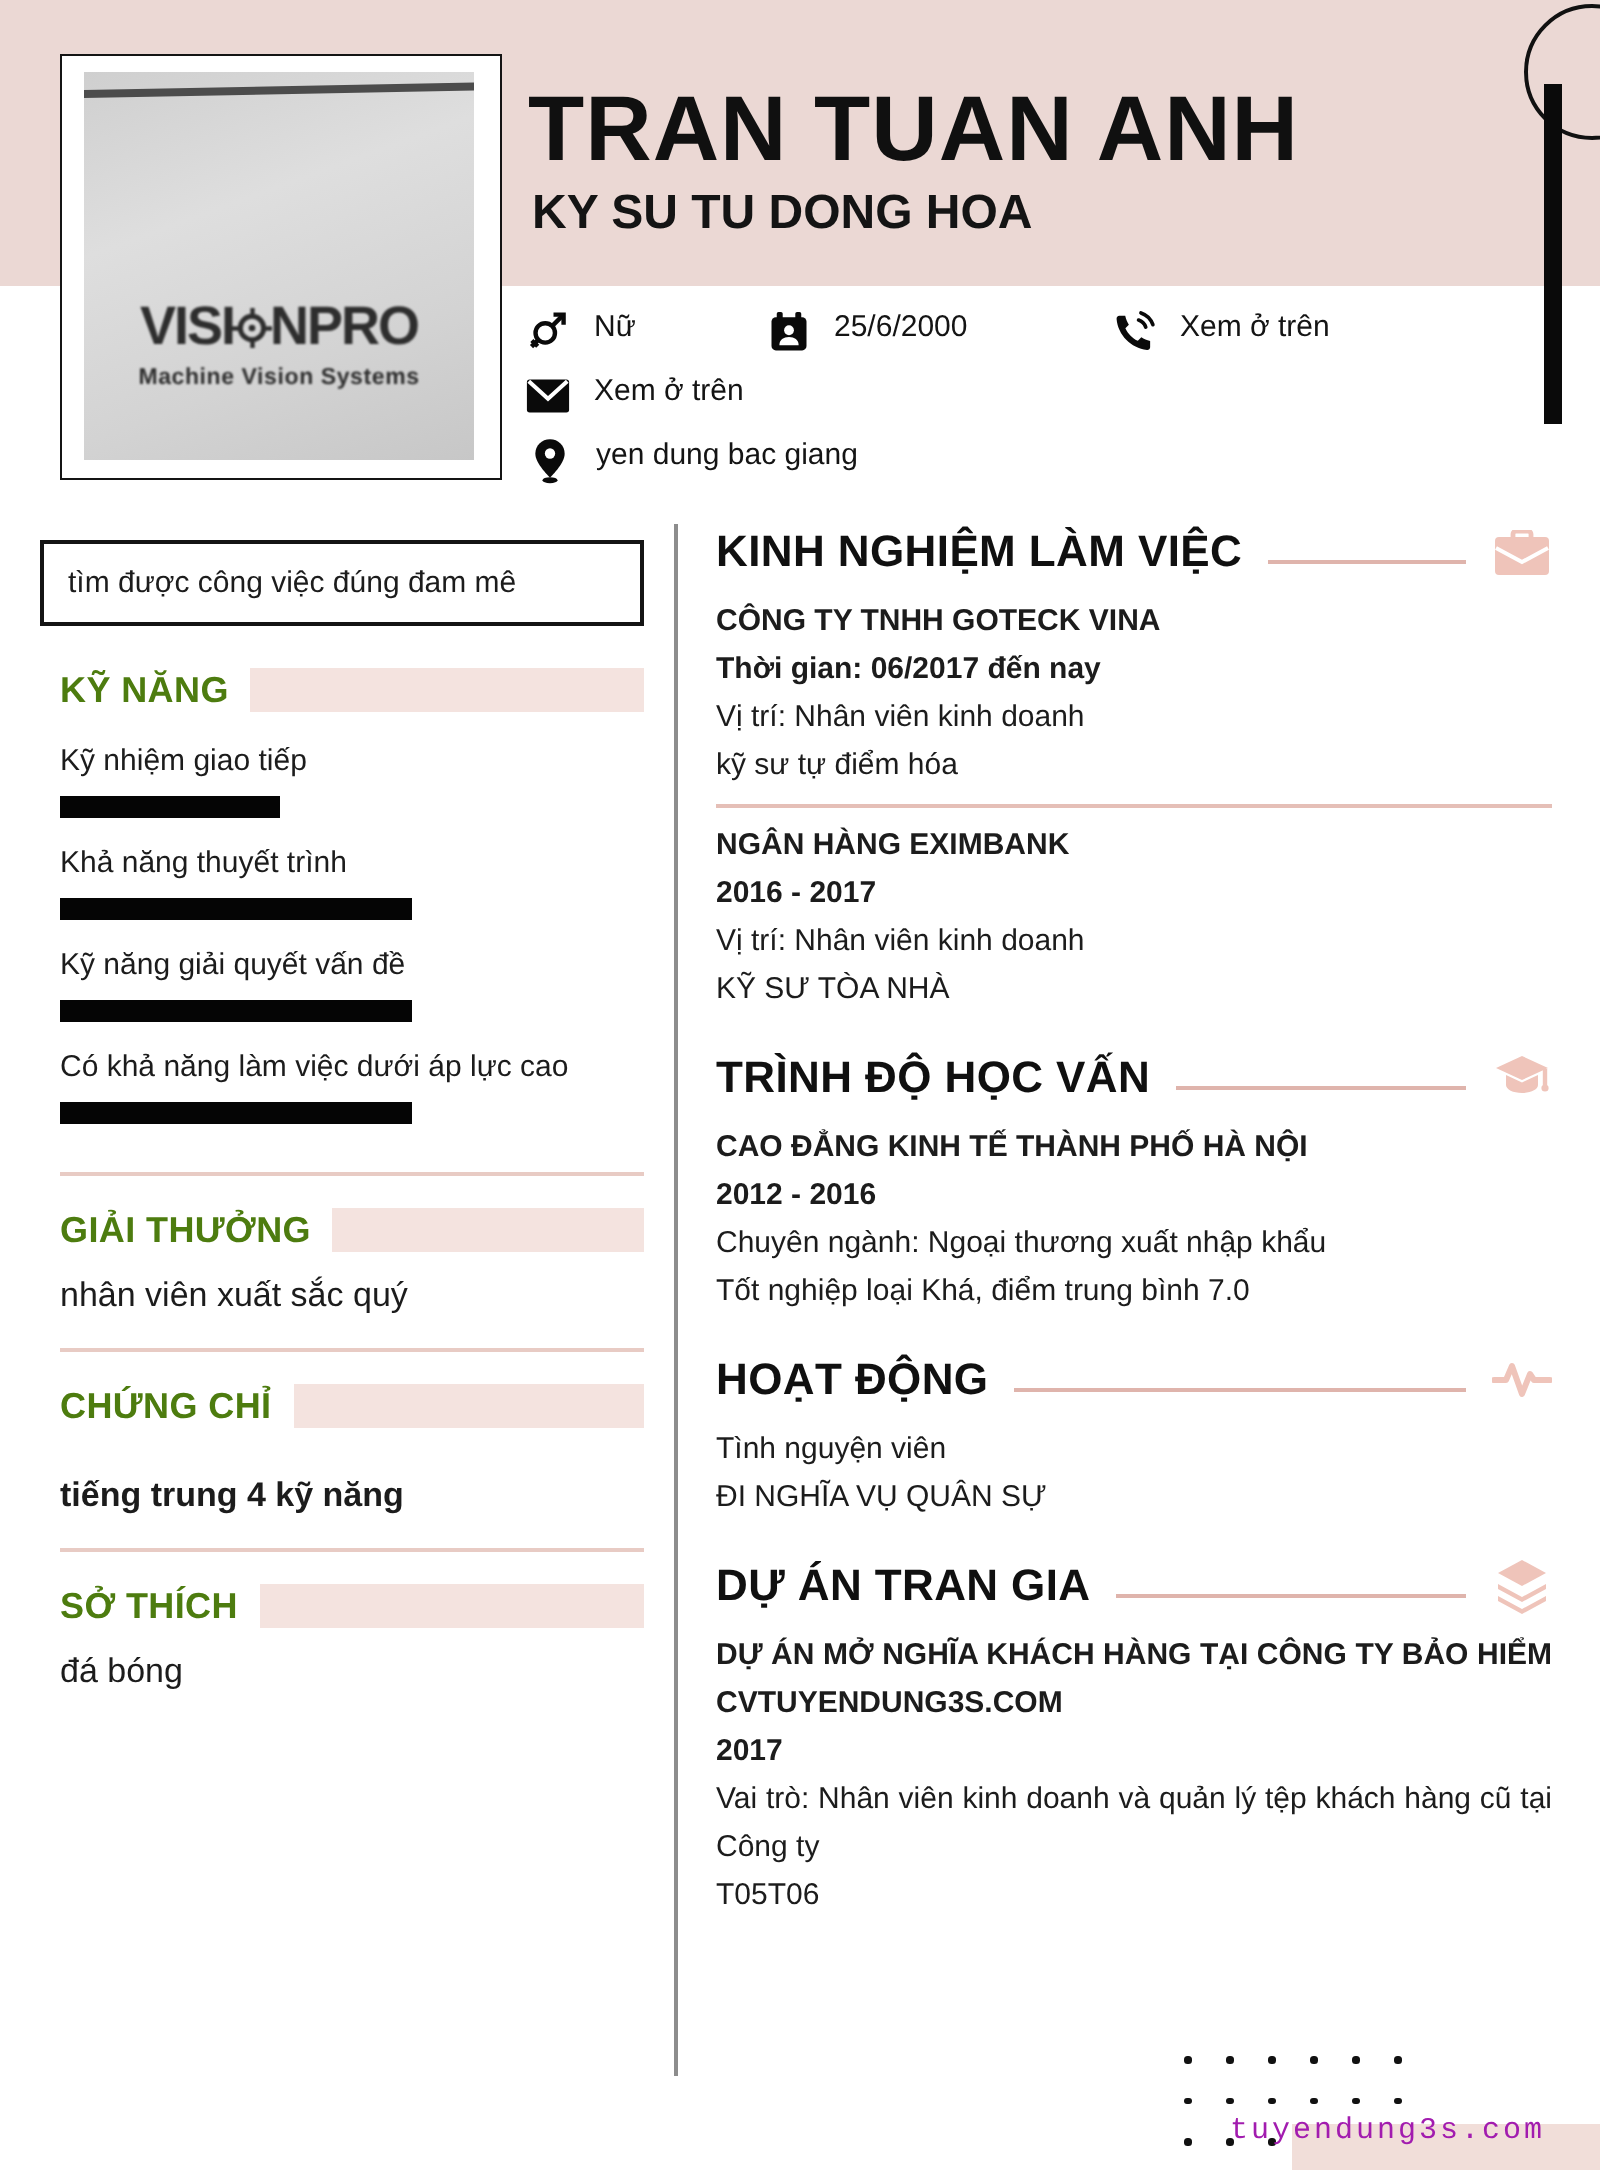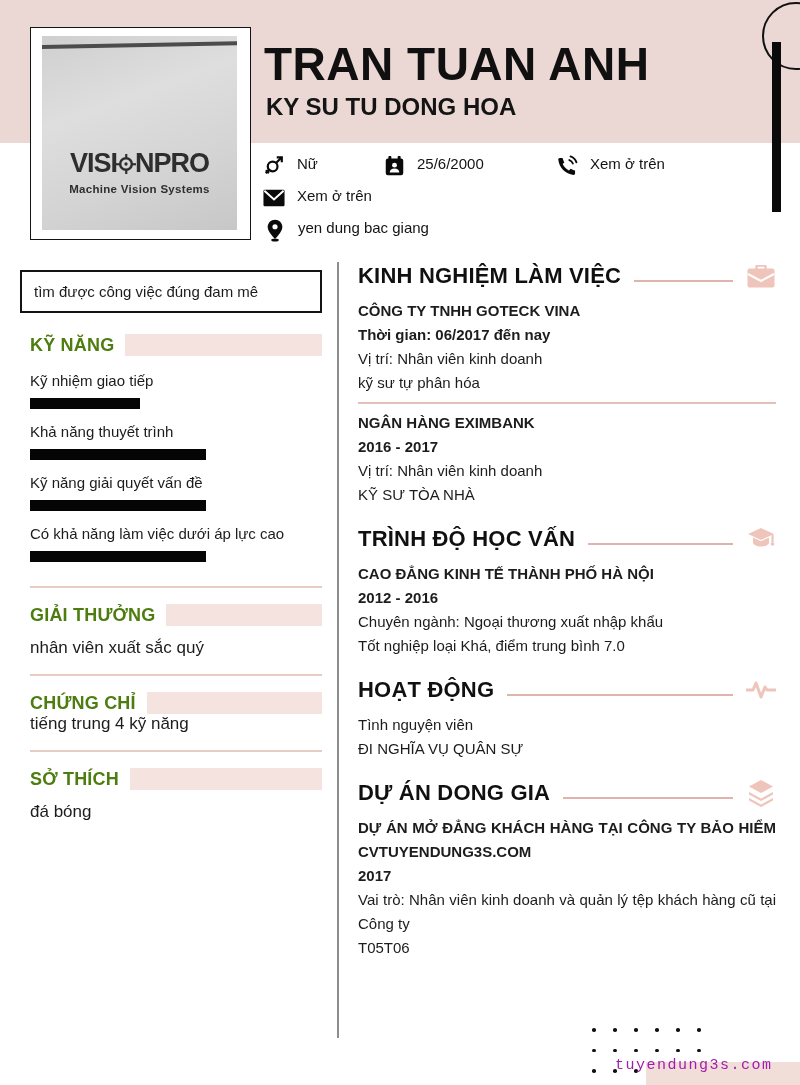--- a/index.html
+++ b/index.html
@@ -192,21 +192,21 @@
         <div class="side-sec-text" style="margin-top:12px;">nhân viên xuất sắc quý</div>
       </section>
 
       <hr class="side-rule" style="margin-top:16px;">
 
       <section style="margin-top:16px;">
         <div class="side-head">
           <h2>CHỨNG CHỈ</h2>
           <span class="side-hl"></span>
         </div>
-        <div class="side-sec-text" style="margin-top:0;">tiếng trung 4 kỹ năng</div>
+        <div class="side-sec-text" style="margin-top:24px;font-weight:bold;">tiếng trung 4 kỹ năng</div>
       </section>
 
       <hr class="side-rule" style="margin-top:16px;">
 
       <section style="margin-top:16px;">
         <div class="side-head">
           <h2>SỞ THÍCH</h2>
           <span class="side-hl"></span>
         </div>
         <div class="side-sec-text" style="margin-top:12px;">đá bóng</div>
@@ -225,21 +225,21 @@
             <rect x="9.5" y="0.5" width="9" height="5" rx="1.5" fill="none" stroke="#efc4ba" stroke-width="2.4"></rect>
             <rect x="0.5" y="3.5" width="27" height="19" rx="2" fill="#efc4ba"></rect>
             <path d="M1 9 L14 16 L27 9" fill="none" stroke="#fff" stroke-width="2"></path>
           </svg>
         </span>
       </div>
       <div>
         <div class="m-line bold">CÔNG TY TNHH GOTECK VINA</div>
         <div class="m-line bold">Thời gian: 06/2017 đến nay</div>
         <div class="m-line">Vị trí: Nhân viên kinh doanh</div>
-        <div class="m-line">kỹ sư tự phân hóa</div>
+        <div class="m-line">kỹ sư tự điểm hóa</div>
       </div>
       <hr class="entry-rule">
       <div>
         <div class="m-line bold">NGÂN HÀNG EXIMBANK</div>
         <div class="m-line bold">2016 - 2017</div>
         <div class="m-line">Vị trí: Nhân viên kinh doanh</div>
         <div class="m-line">KỸ SƯ TÒA NHÀ</div>
       </div>
     </section>
 
@@ -271,31 +271,31 @@
             <path d="M1 10 h6 l3-7 l5 14 l4-10 l2 3 h8" fill="none" stroke="#efc4ba" stroke-width="3" stroke-linejoin="round" stroke-linecap="round"></path>
           </svg>
         </span>
       </div>
       <div class="m-line">Tình nguyện viên</div>
       <div class="m-line">ĐI NGHĨA VỤ QUÂN SỰ</div>
     </section>
 
     <section class="m-sec">
       <div class="m-head">
-        <h2>DỰ ÁN DONG GIA</h2>
+        <h2>DỰ ÁN TRAN GIA</h2>
         <span class="m-rule"></span>
         <span class="m-icon">
           <svg width="28" height="28" viewBox="0 0 28 28">
             <path d="M14 1 L26 7.5 L14 14 L2 7.5 Z" fill="#efc4ba"></path>
             <path d="M2 13 L14 19.5 L26 13 L26 15.5 L14 22 L2 15.5 Z" fill="#efc4ba"></path>
             <path d="M2 19 L14 25.5 L26 19 L26 21.5 L14 28 L2 21.5 Z" fill="#efc4ba"></path>
           </svg>
         </span>
       </div>
-      <div class="m-line bold just">DỰ ÁN MỞ ĐẲNG KHÁCH HÀNG TẠI CÔNG TY BẢO HIỂM CVTUYENDUNG3S.COM</div>
+      <div class="m-line bold just">DỰ ÁN MỞ NGHĨA KHÁCH HÀNG TẠI CÔNG TY BẢO HIỂM CVTUYENDUNG3S.COM</div>
       <div class="m-line bold">2017</div>
       <p class="m-line just">Vai trò: Nhân viên kinh doanh và quản lý tệp khách hàng cũ tại Công ty</p>
       <div class="m-line">T05T06</div>
     </section>
   </main>
 
   <div class="dots">
     <div class="dots-row">
         <span class="dot"></span>
         <span class="dot"></span>

